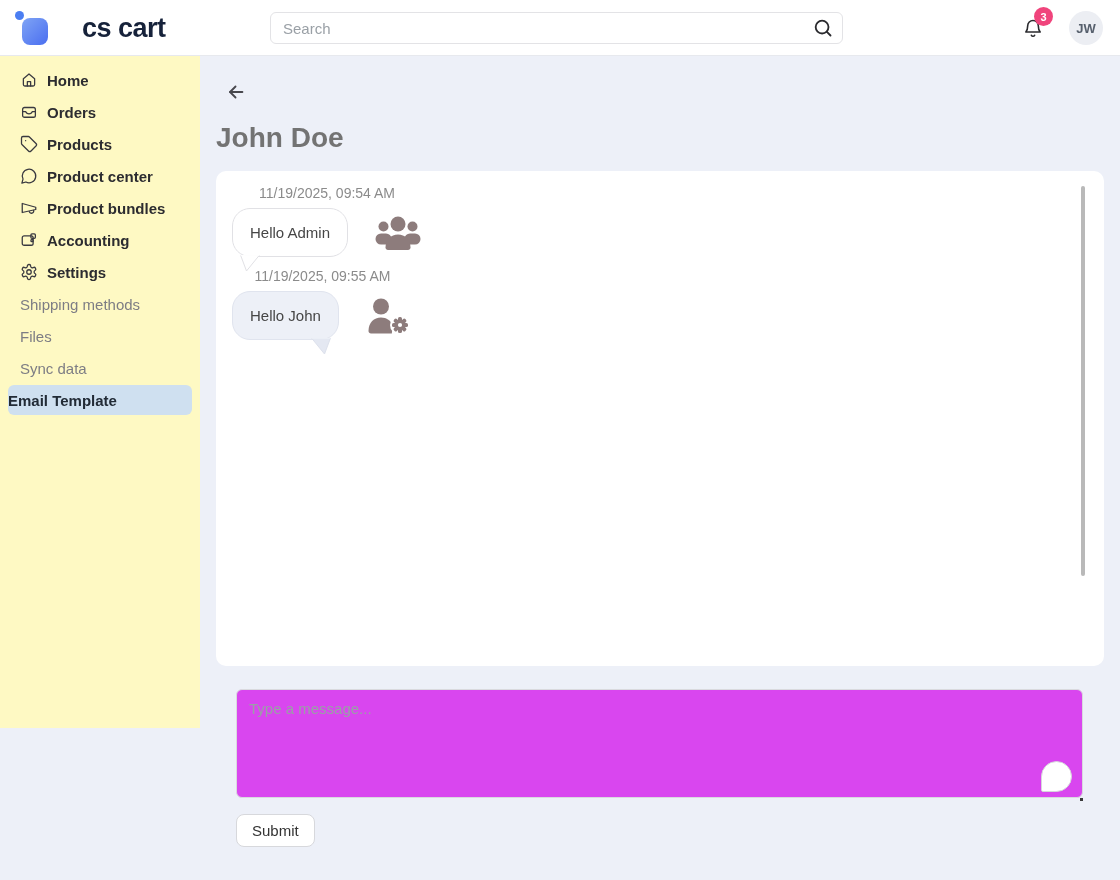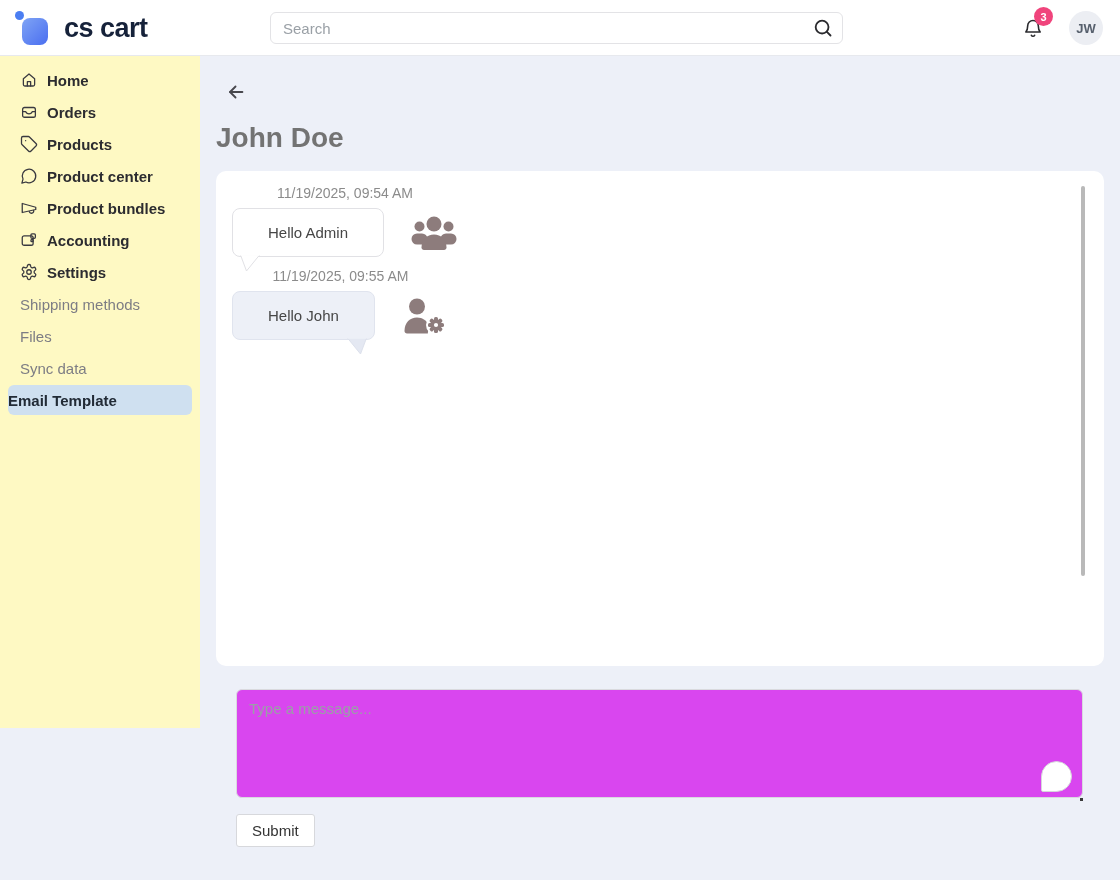--- a/index.html
+++ b/index.html
@@ -9,21 +9,21 @@
     background:#edf0f8;
     overflow:hidden;
     position:relative;
   }
 
   
   .topbar {
     position:absolute; top:0; left:0; width:1120px; height:56px;
     background:#ffffff; border-bottom:1px solid #e7e9ee; z-index:20;
   }
-  .logo { position:absolute; left:15px; top:9px; display:flex; align-items:center; gap:11px; }
+  .logo { position:absolute; left:15px; top:9px; display:flex; align-items:center; gap:29px; }
   .logo-mark { position:relative; width:38px; height:38px; }
   .logo-dot { position:absolute; left:0; top:2px; width:9px; height:9px; border-radius:50%; background:#4b7ef2; }
   .logo-square { position:absolute; left:7px; top:9px; width:26px; height:27px; border-radius:8px;
     background:linear-gradient(135deg,#7fa4f5 0%,#4a6ef0 100%); }
   .logo-text { font-size:27px; font-weight:700; color:#16223a; letter-spacing:-0.5px; }
 
   .search-wrap { position:absolute; left:270px; top:12px; width:573px; height:32px; }
   .search-input {
     width:100%; height:100%; border:1px solid #e3e3e6; border-radius:6px;
     padding:0 38px 0 12px; font-size:15px; color:#333; outline:none; background:#fff;
@@ -74,21 +74,21 @@
     background:#ffffff; border-radius:10px; padding:14px 16px; overflow:hidden;
   }
   .scroll-thumb {
     position:absolute; right:19px; top:15px; width:4px; height:390px;
     background:#b9b9b9; border-radius:2px; cursor:pointer;
   }
   .msg-group { width:fit-content; margin-bottom:11px; }
   .msg-time { text-align:center; font-size:14px; color:#8b8b8b; margin-bottom:7px; }
   .msg-row { display:flex; align-items:center; gap:26px; }
   .bubble {
-    position:relative; border-radius:8px; padding:15px 35px;
+    position:relative; border-radius:18px; padding:15px 17px;
     font-size:15px; color:#464646; min-width:105px;
   }
   .bubble.incoming { background:#ffffff; border:1px solid #e1e1e5; }
   .bubble.outgoing { background:#edf0f7; border:1px solid #e0e4ee; }
   .tail { position:absolute; bottom:-16px; }
   .tail.left { left:6px; }
   .tail.right { right:6px; }
   .sender-icon { flex:0 0 auto; }
 
   .composer { position:relative; margin:23px 0 0 36px; width:847px; }
@@ -99,21 +99,21 @@
   }
   .composer textarea::placeholder { color:#9aa0a6; }
   .composer-chat-icon {
     position:absolute; right:11px; bottom:10px; width:31px; height:31px;
     border:1.5px solid #d6d7db; border-radius:16px 16px 16px 2px; background:#fff;
   }
   .resize-dot { position:absolute; right:0; bottom:1px; width:3px; height:3px; background:#3a3a3a; }
 
   .submit-btn {
     margin:12px 0 0 36px; padding:7px 15px; background:#ffffff;
-    border:1px solid #d7d8dc; border-radius:3px; font-size:15px; color:#333;
+    border:1px solid #d7d8dc; border-radius:8px; font-size:15px; color:#333;
     font-family:"Liberation Sans", sans-serif; cursor:pointer;
   }
 </style>
 </head>
 <body>
 
 <header class="topbar">
   <div class="logo">
     <span class="logo-mark">
       <span class="logo-dot"></span>

